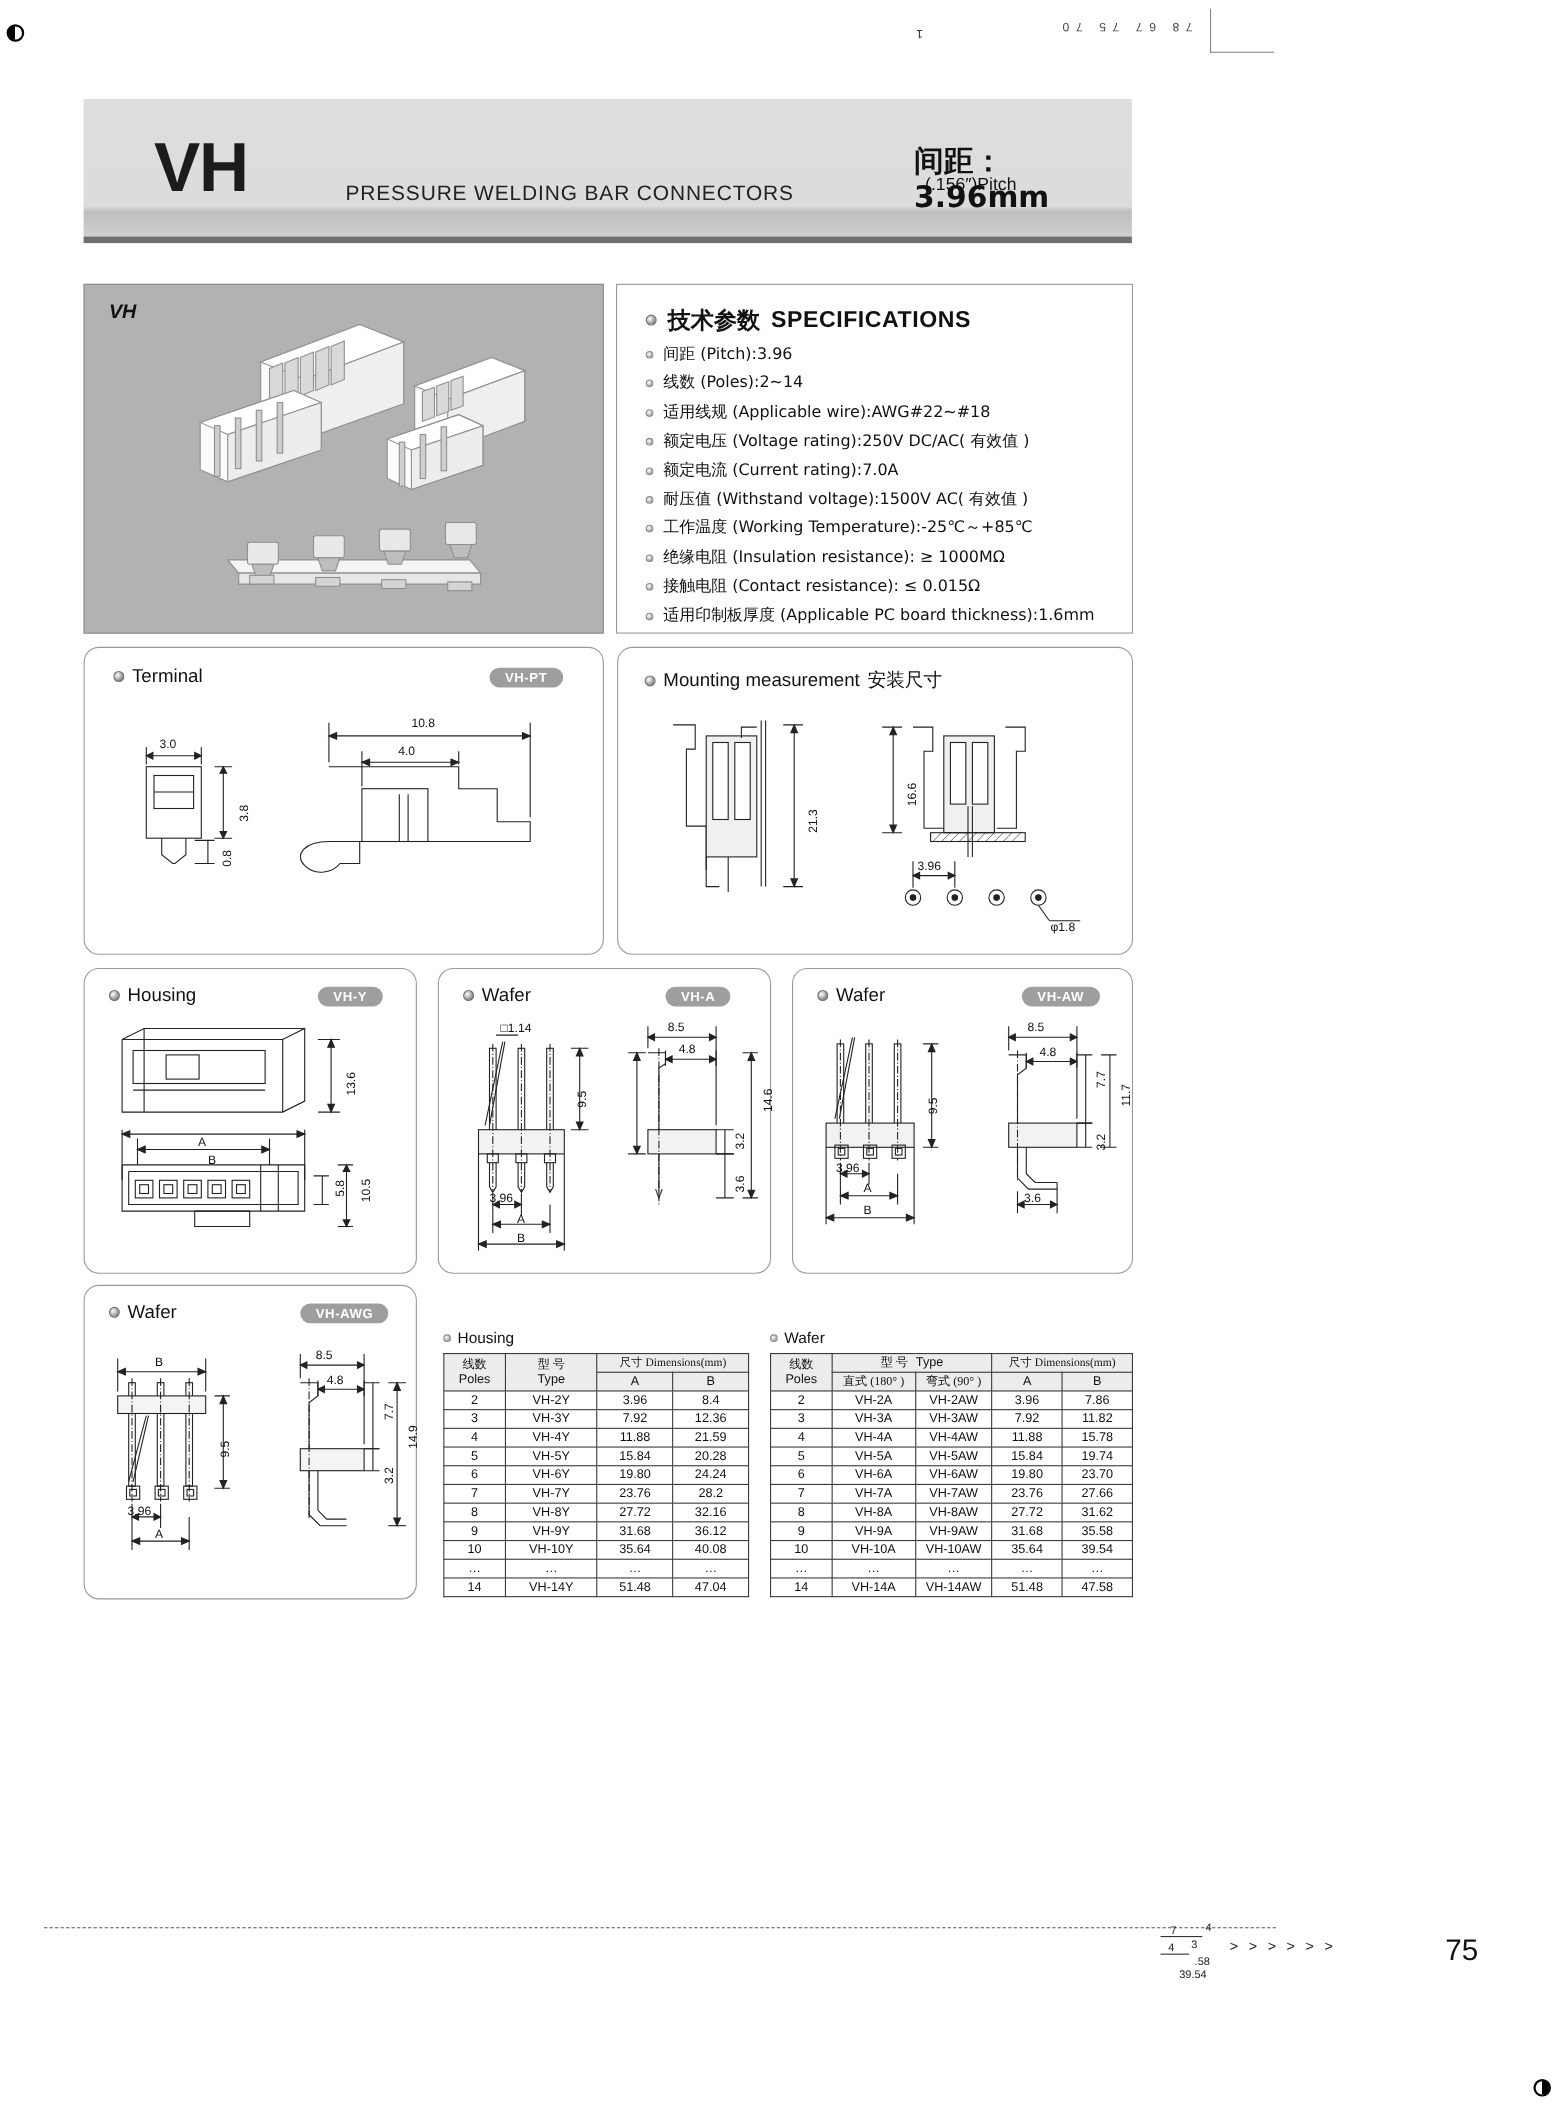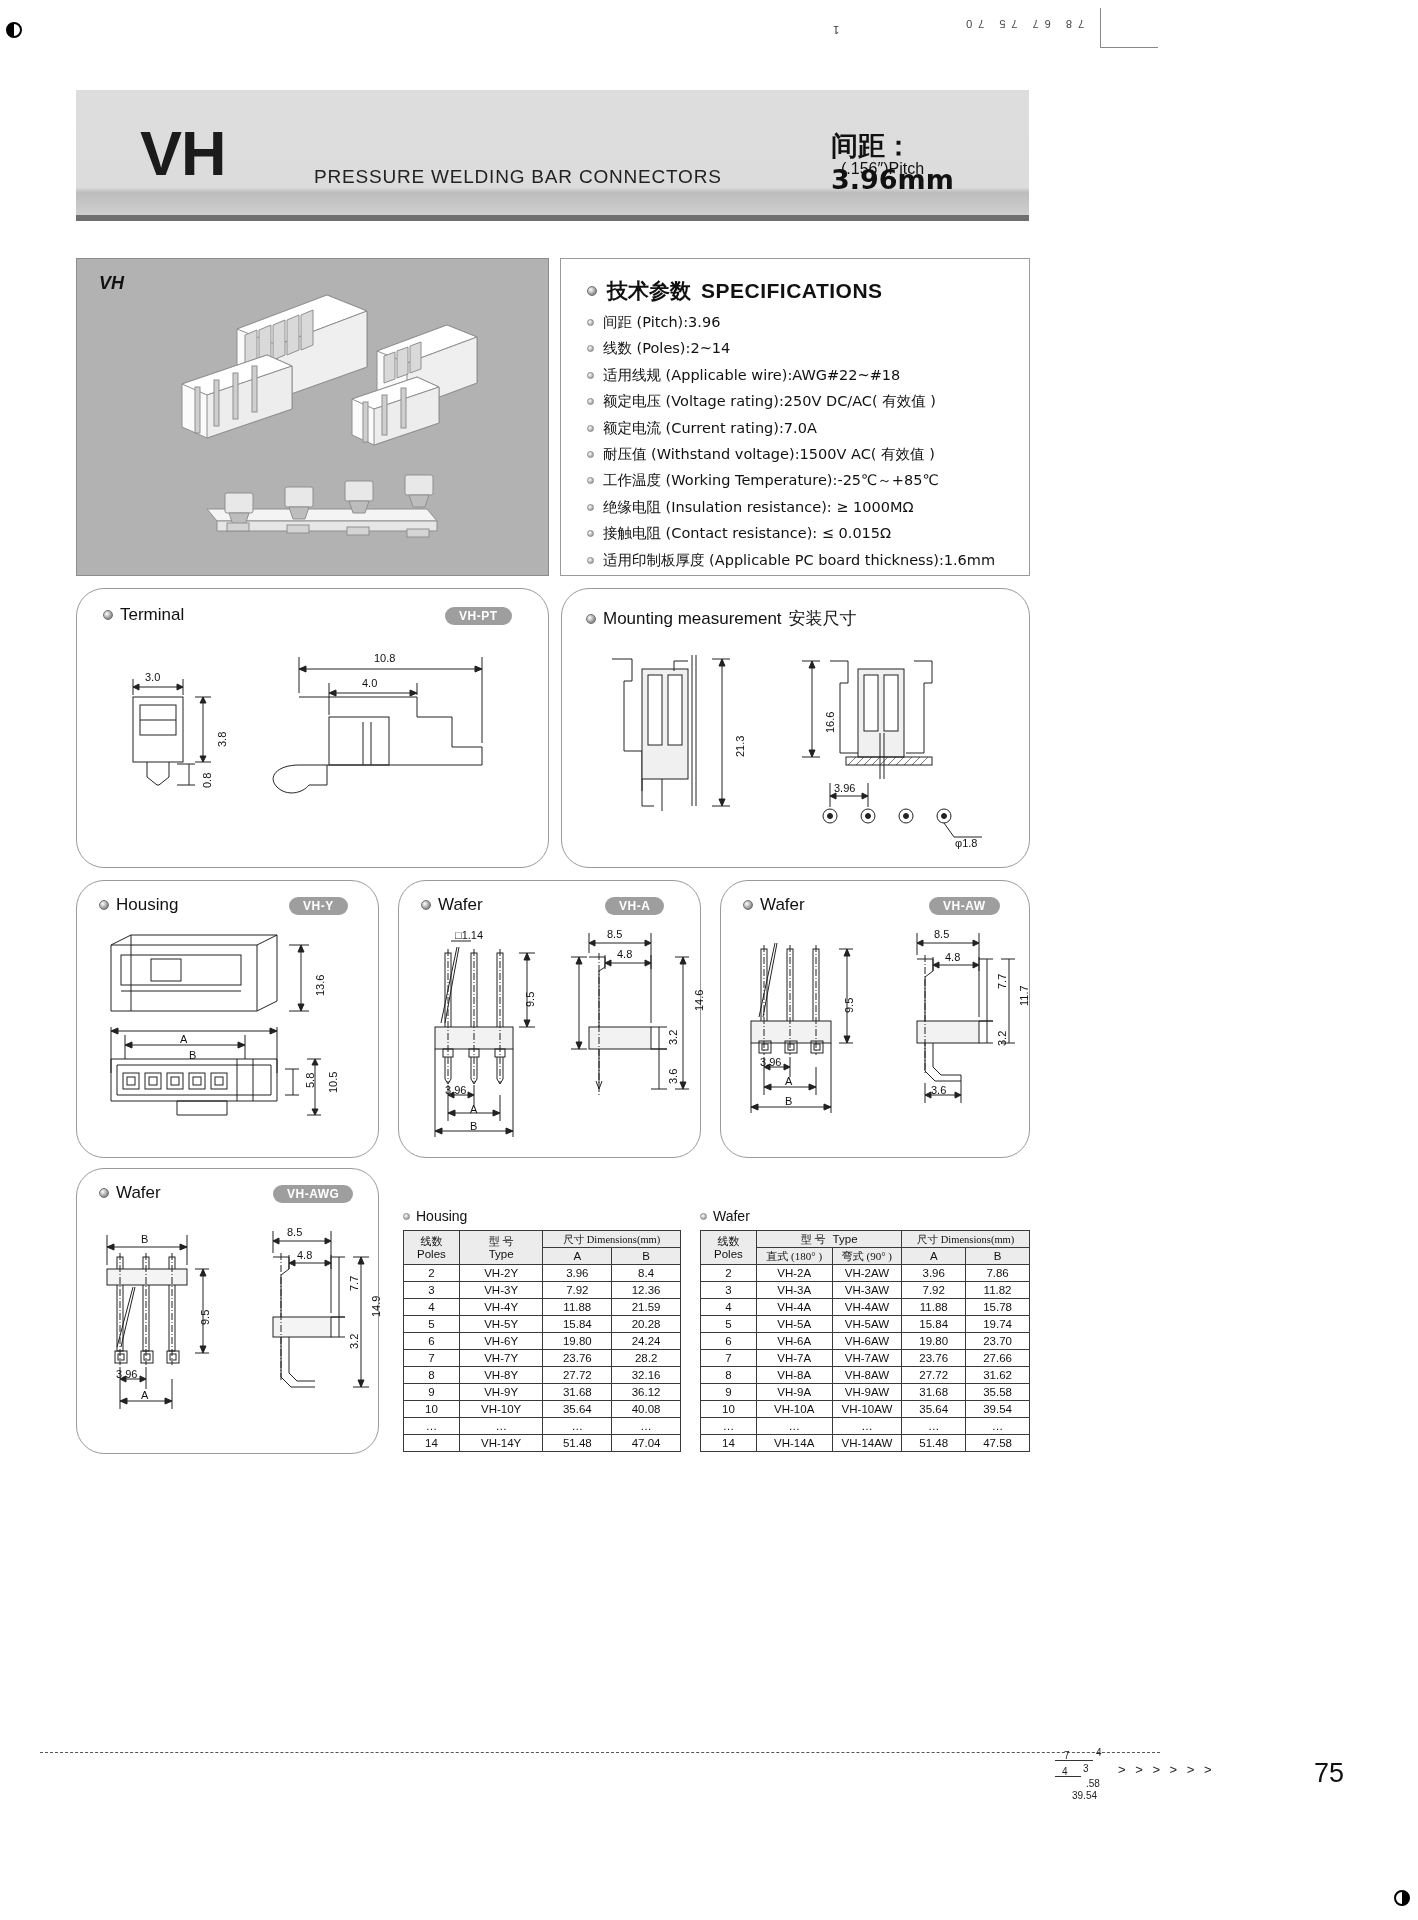--- a/index.html
+++ b/index.html
@@ -59,21 +59,21 @@
     position:absolute; left:755px; top:38px; font-size:27px; color:#111;
     font-family:"DejaVu Sans", sans-serif;
     font-weight:bold;
   }
   .pitch-en {
     position:absolute; left:765px; top:70px; font-size:16px; color:#111;
   }
 
   
   .panel {
-    position:absolute; border:1px solid #9a9a9a; border-radius:28px;
+    position:absolute; border:1px solid #9a9a9a; border-radius:14px;
     background:#fff;
   }
   .panel-head {
     position:absolute; font-size:17px; color:#111;
     display:flex; align-items:center; gap:7px;
   }
   .bullet-ring {
     width:10px; height:10px; border-radius:50%;
     background:radial-gradient(circle at 35% 35%, #fff 0%, #9a9a9a 60%, #5a5a5a 100%);
     border:1px solid #6f6f6f; display:inline-block;

